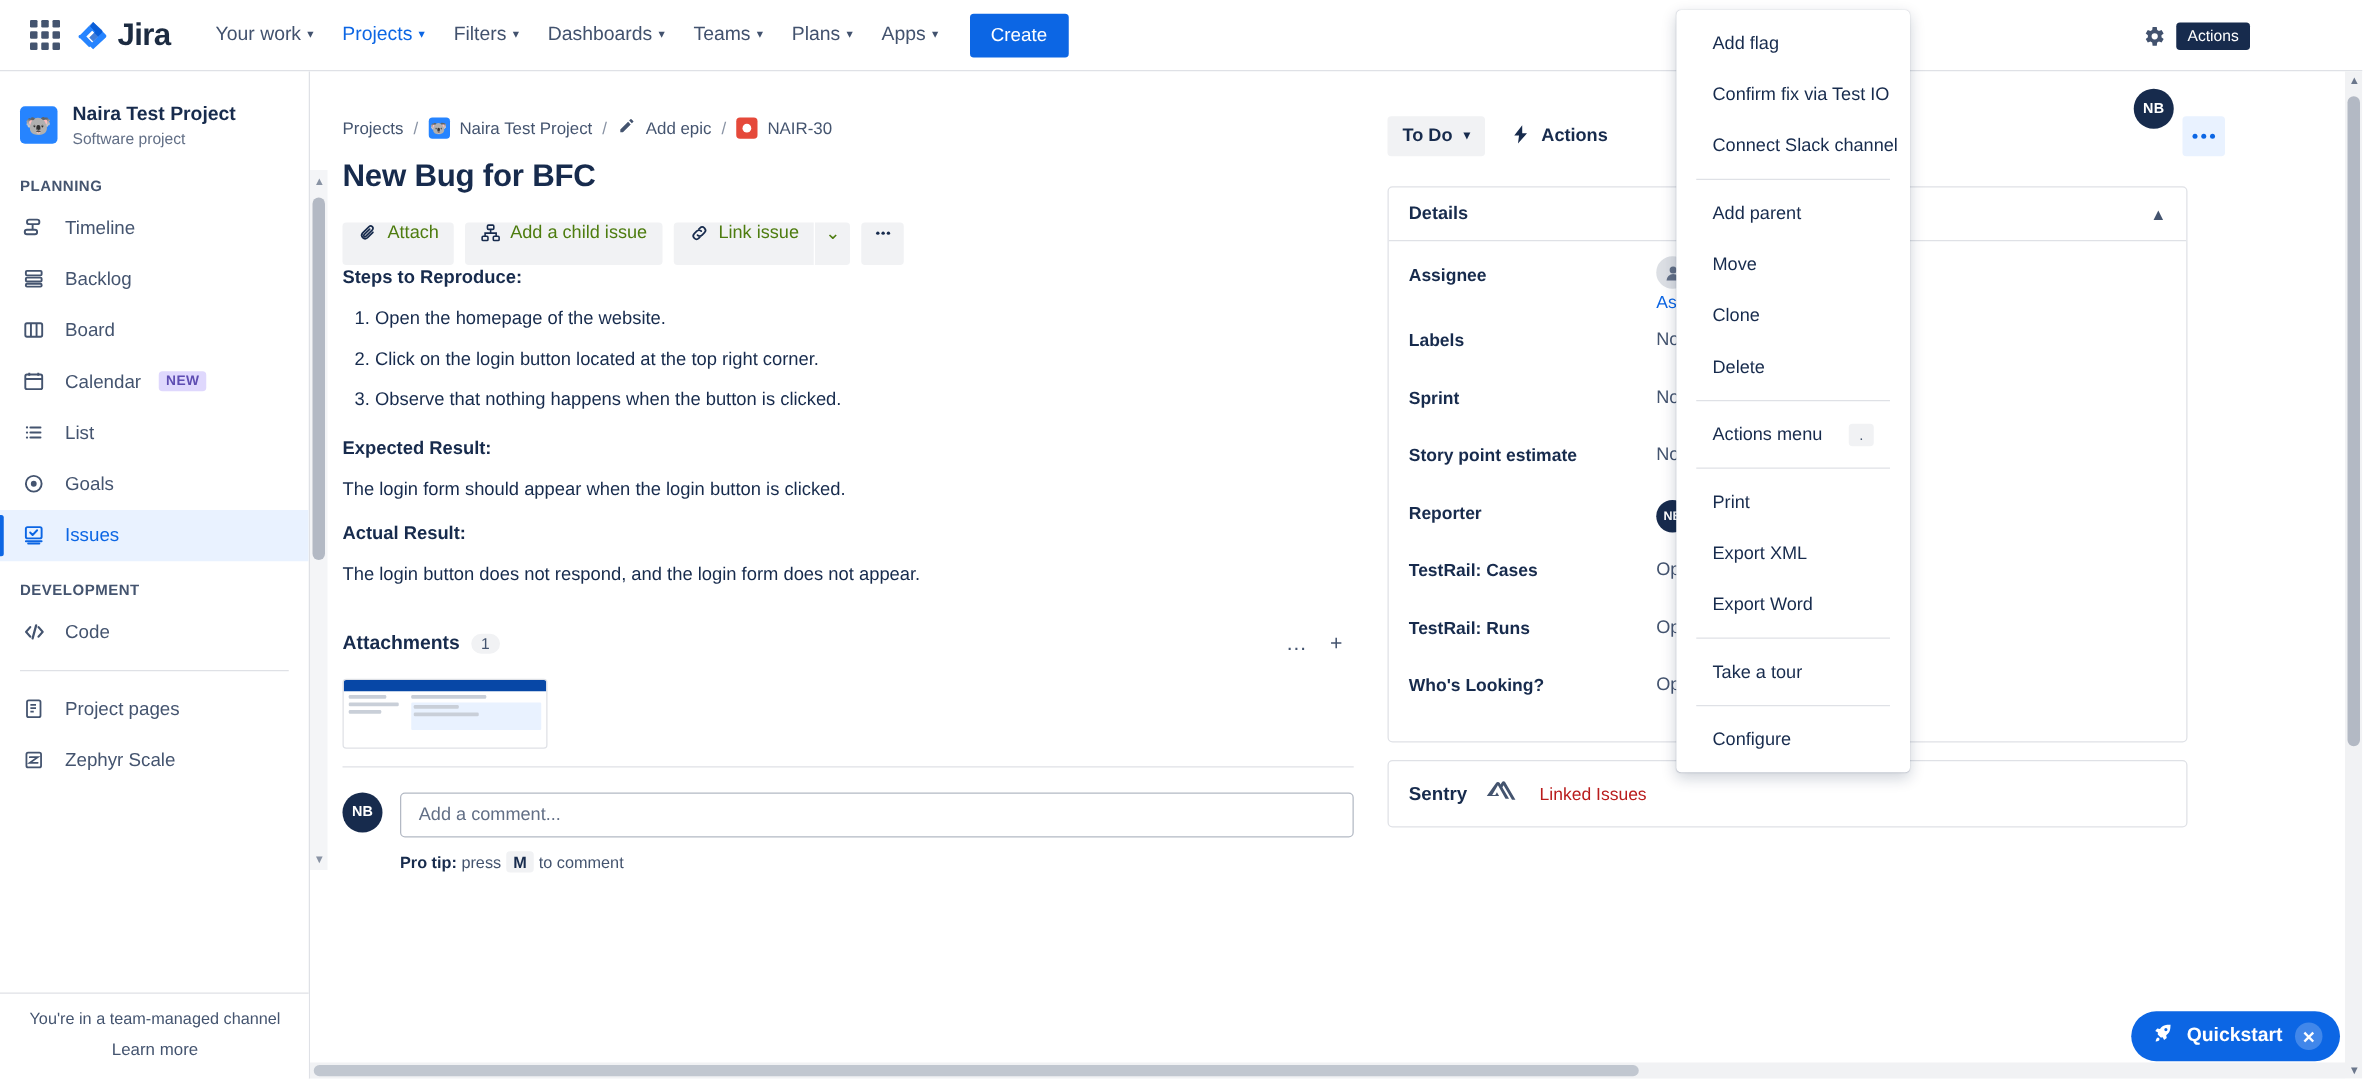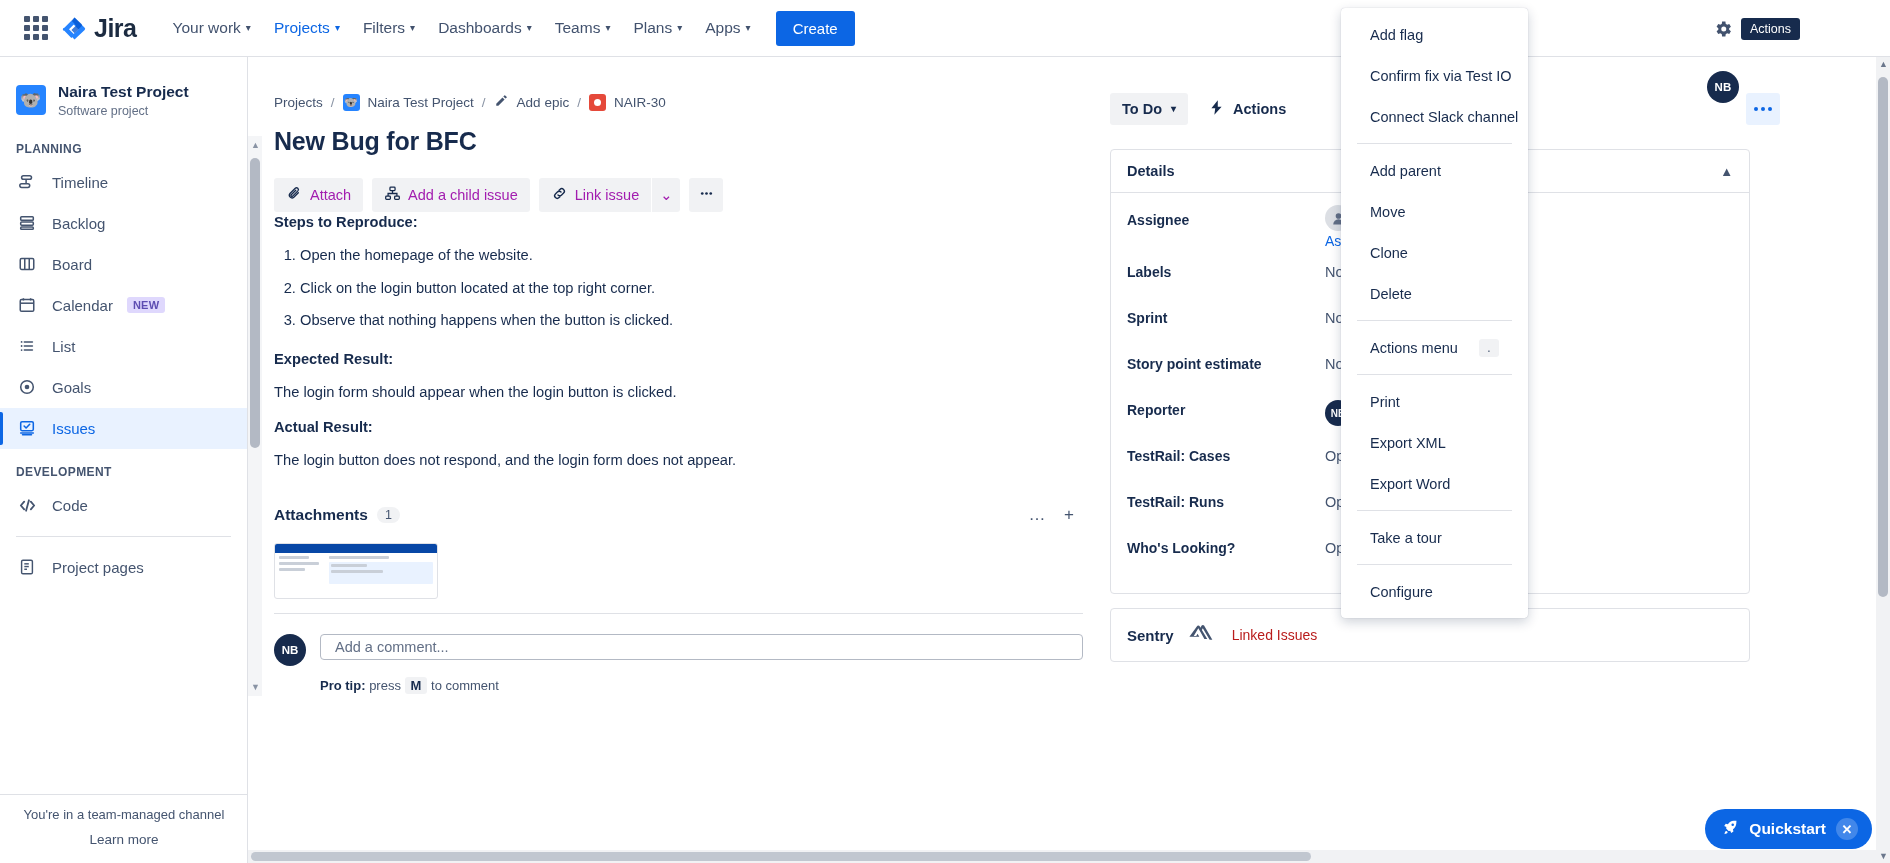--- a/index.html
+++ b/index.html
@@ -115,22 +115,22 @@
   .breadcrumb .sep { color: #8993a4; }
   .bc-ico { width: 17px; height: 17px; border-radius: 3px; background: #2684ff; display: flex; align-items: center; justify-content: center; font-size: 11px; }
   .bug-ico { width: 17px; height: 17px; border-radius: 3px; background: #e5493a; display: flex; align-items: center; justify-content: center; }
   .bug-ico::after { content: ""; width: 7px; height: 7px; background: #fff; border-radius: 50%; }
 
   .page-title { font-size: 25px; font-weight: 600; color: #172b4d; margin: 16px 0 0 0; letter-spacing: -.2px; }
 
   .actionbar { display: flex; align-items: center; gap: 9px; margin-top: 22px; }
   .abtn {
     background: #f1f2f4; border: none; border-radius: 3px; height: 34px;
-    display: flex; align-items: center; gap: 7px; padding: 0 12px;
-    font-size: 14.5px; color: #a21caf; cursor: pointer; font-family: "Liberation Sans", sans-serif;
+    display: flex; gap: 7px; padding: 0 12px;
+    font-size: 14.5px; color: #4d7c0f; cursor: pointer; font-family: "Liberation Sans", sans-serif;
     white-space: nowrap;
   }
   .abtn.sq { width: 34px; padding: 0; justify-content: center; }
   .abtn.caretonly { width: 28px; padding: 0; justify-content: center; }
   .linkgroup { display: flex; gap: 1px; }
   .linkgroup .abtn:first-child { border-radius: 3px 0 0 3px; }
   .linkgroup .abtn:last-child { border-radius: 0 3px 3px 0; }
 
   .sect-h { font-size: 15px; font-weight: 600; color: #172b4d; margin: 30px 0 10px 0; }
   .desc p { font-size: 14.7px; color: #172b4d; margin: 0 0 13px 0; line-height: 1.45; }
@@ -153,21 +153,21 @@
   .tc-bar { height: 9px; background: #0747a6; }
   .tc-body { padding: 3px 4px; }
   .tc-l { height: 3px; background: #c9cfd8; border-radius: 1px; margin-bottom: 3px; }
   .tc-row { display: flex; gap: 4px; }
 
   .hr-sep { height: 1px; background: #dfe1e6; margin: 14px 24px 0 0; }
 
   .commentbar { display: flex; align-items: flex-start; gap: 14px; margin-top: 20px; padding-right: 24px; }
   .c-av { width: 32px; height: 32px; border-radius: 50%; background: #172b4d; color: #fff; font-size: 11.5px; font-weight: 700; display: flex; align-items: center; justify-content: center; flex: 0 0 auto; }
   .c-input {
-    flex: 1; height: 26px; border: 1px solid #b3b9c4; border-radius: 4px;
+    flex: 1; height: 36px; border: 1px solid #b3b9c4; border-radius: 4px;
     display: flex; align-items: center; padding: 0 14px; font-size: 14.5px; color: #626f86;
     background: #fff; cursor: text;
   }
   .protip { font-size: 13px; color: #44546f; margin: 12px 0 0 46px; }
   .protip b { color: #172b4d; }
   .kbd { background: #f1f2f4; border-radius: 3px; padding: 1px 6px; font-weight: 700; color: #172b4d; }
 
   
   .rightcol { position: absolute; top: 0; left: 862px; width: 766px; height: 806px; padding-top: 36px; }
   .status-row { display: flex; align-items: center; gap: 10px; margin-bottom: 24px; }
@@ -438,20 +438,29 @@
         <svg width="18" height="18" viewBox="0 0 20 20" fill="none" stroke="#44546f" stroke-width="1.6">
           <rect x="4" y="2.5" width="12" height="15" rx="1.5"></rect>
             <line x1="7" y1="6.5" x2="12" y2="6.5"></line>
             <line x1="7" y1="9.5" x2="12" y2="9.5"></line>
             <line x1="7" y1="12.5" x2="10" y2="12.5"></line>
         </svg>
       </span>
       <span>Project pages</span>
     </div>
 
+    <div class="side-item">
+      <span class="si-ic">
+        <svg width="18" height="18" viewBox="0 0 20 20" fill="none" stroke="#44546f" stroke-width="1.6">
+          <rect x="3.5" y="3.5" width="13" height="13" rx="1.5"></rect>
+          <path d="M6.5 7.5h7l-7 5h7" stroke-linecap="round"></path>
+        </svg>
+      </span>
+      <span>Zephyr Scale</span>
+    </div>
 
     <div class="side-footer">
       <div class="t1">You're in a team-managed channel</div>
       <div class="t2">Learn more</div>
     </div>
   </div>
 
   <div class="main">
 
     <div class="vscroll-right">

